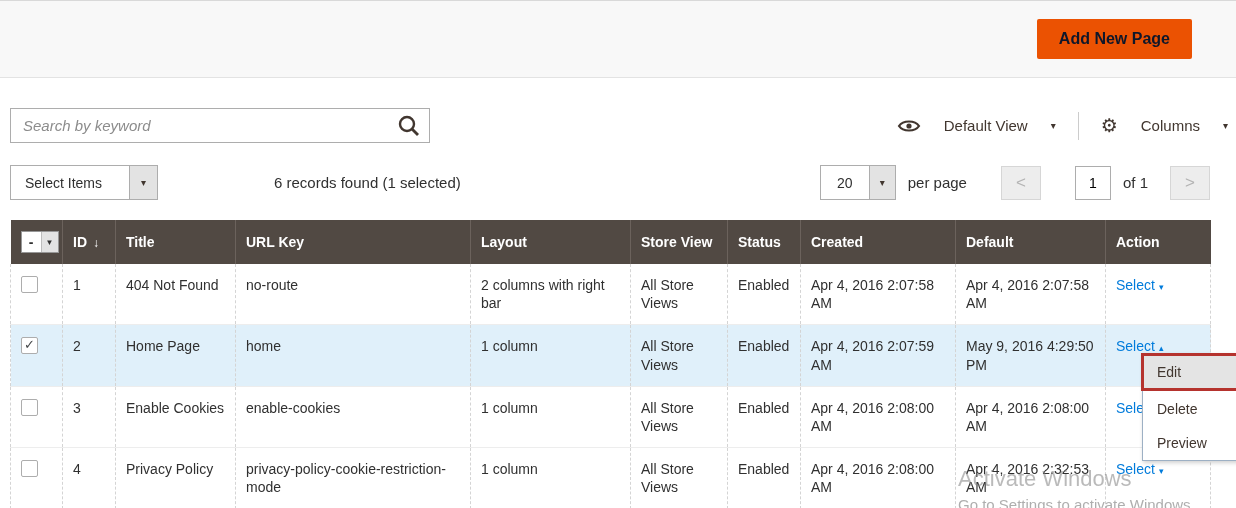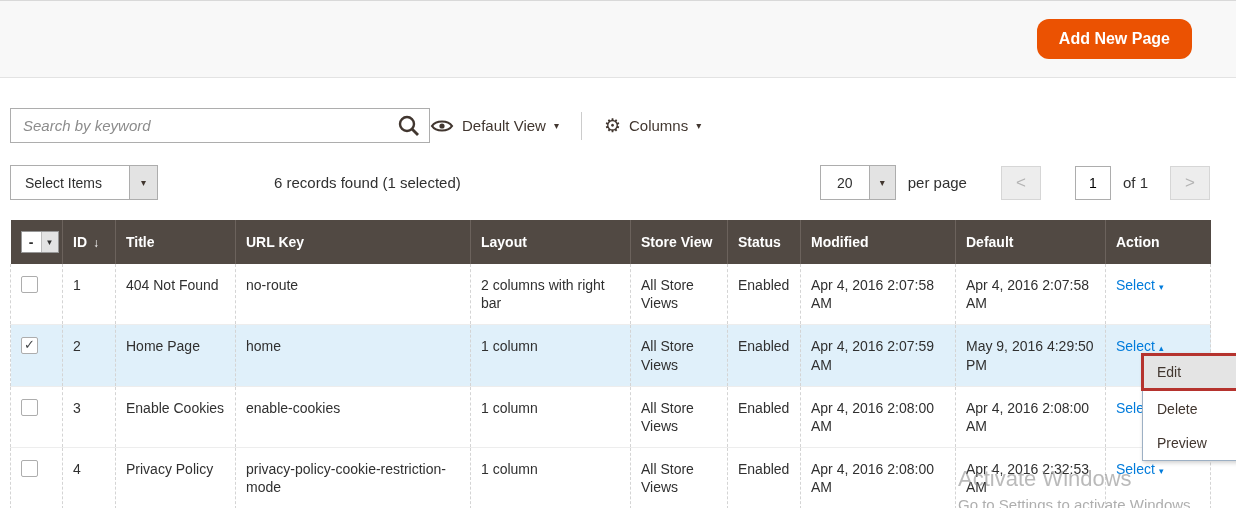--- a/index.html
+++ b/index.html
@@ -3,36 +3,36 @@
 <meta charset="utf-8">
 <style>
   * { margin:0; padding:0; box-sizing:border-box; }
   html,body { width:1236px; height:508px; overflow:hidden; background:#fff;
               font-family:"Liberation Sans", sans-serif; color:#303030; }
 
   
   .top-band { height:78px; background:#f8f8f8; border-top:1px solid #d9d9d9;
               border-bottom:1px solid #e3e3e3; display:flex; align-items:center;
               justify-content:flex-end; padding-right:44px; }
-  .btn-primary { background:#eb5202; color:#ffffff; border:none; border-radius:12px;
+  .btn-primary { background:#eb5202; color:#0f172a; border:none; border-radius:2px;
                  font-size:16px; font-weight:bold; padding:11px 22px; cursor:pointer;
                  font-family:"Liberation Sans", sans-serif; }
 
   
-  .toolbar { margin:30px 8px 0 10px; display:flex; align-items:center; }
+  .toolbar { margin:30px 8px 0 10px; display:flex; align-items:center; justify-content:space-between; }
   .search-wrap { position:relative; width:420px; }
   .search-input { width:100%; height:35px; border:1px solid #adadad; padding:0 40px 0 12px;
                   font-size:15px; font-family:"Liberation Sans", sans-serif; color:#303030; }
   .search-input::placeholder { font-style:italic; color:#8c8c8c; opacity:1; }
   .search-icon { position:absolute; right:10px; top:6px; cursor:pointer; }
   .toolbar-right { display:flex; align-items:center; }
   .filters-btn { display:flex; align-items:center; gap:9px; height:34px; padding:0 18px;
                  background:#f2f2f2; border:1px solid #c2c2c2; font-size:14px; color:#41362f;
                  cursor:pointer; font-family:"Liberation Sans", sans-serif; }
-  .tool-link { display:flex; align-items:center; gap:8px; font-size:15px; color:#41362f;
+  .tool-link { display:flex; align-items:center; gap:23px; font-size:15px; color:#41362f;
                cursor:pointer; background:none; border:none; font-family:"Liberation Sans", sans-serif; }
   .caret { font-size:10px; color:#41362f; }
   .v-divider { width:1px; height:28px; background:#ccc; margin:0 22px; }
   .gear-glyph { font-size:19px; line-height:1; color:#41362f; }
 
   
   .actionbar { margin:22px 26px 0 10px; display:flex; align-items:center; justify-content:space-between; }
   .actionbar-left { display:flex; align-items:center; gap:116px; }
   .split-select { display:inline-flex; border:1px solid #adadad; background:#fff; height:35px;
                   align-items:stretch; cursor:pointer; }
@@ -174,21 +174,21 @@
           </span>
         </th>
         <th>
           <span>ID</span><span class="sort-arrow">↓</span>
         </th>
         <th>Title</th>
         <th>URL Key</th>
         <th>Layout</th>
         <th>Store View</th>
         <th>Status</th>
-        <th>Modified</th>
+        <th>Created</th>
         <th>Default</th>
         <th>Action</th>
       </tr>
     </thead>
     <tbody>
       <tr>
         <td>
             <span class="checkbox"></span>
           </td>
         <td>1</td>

